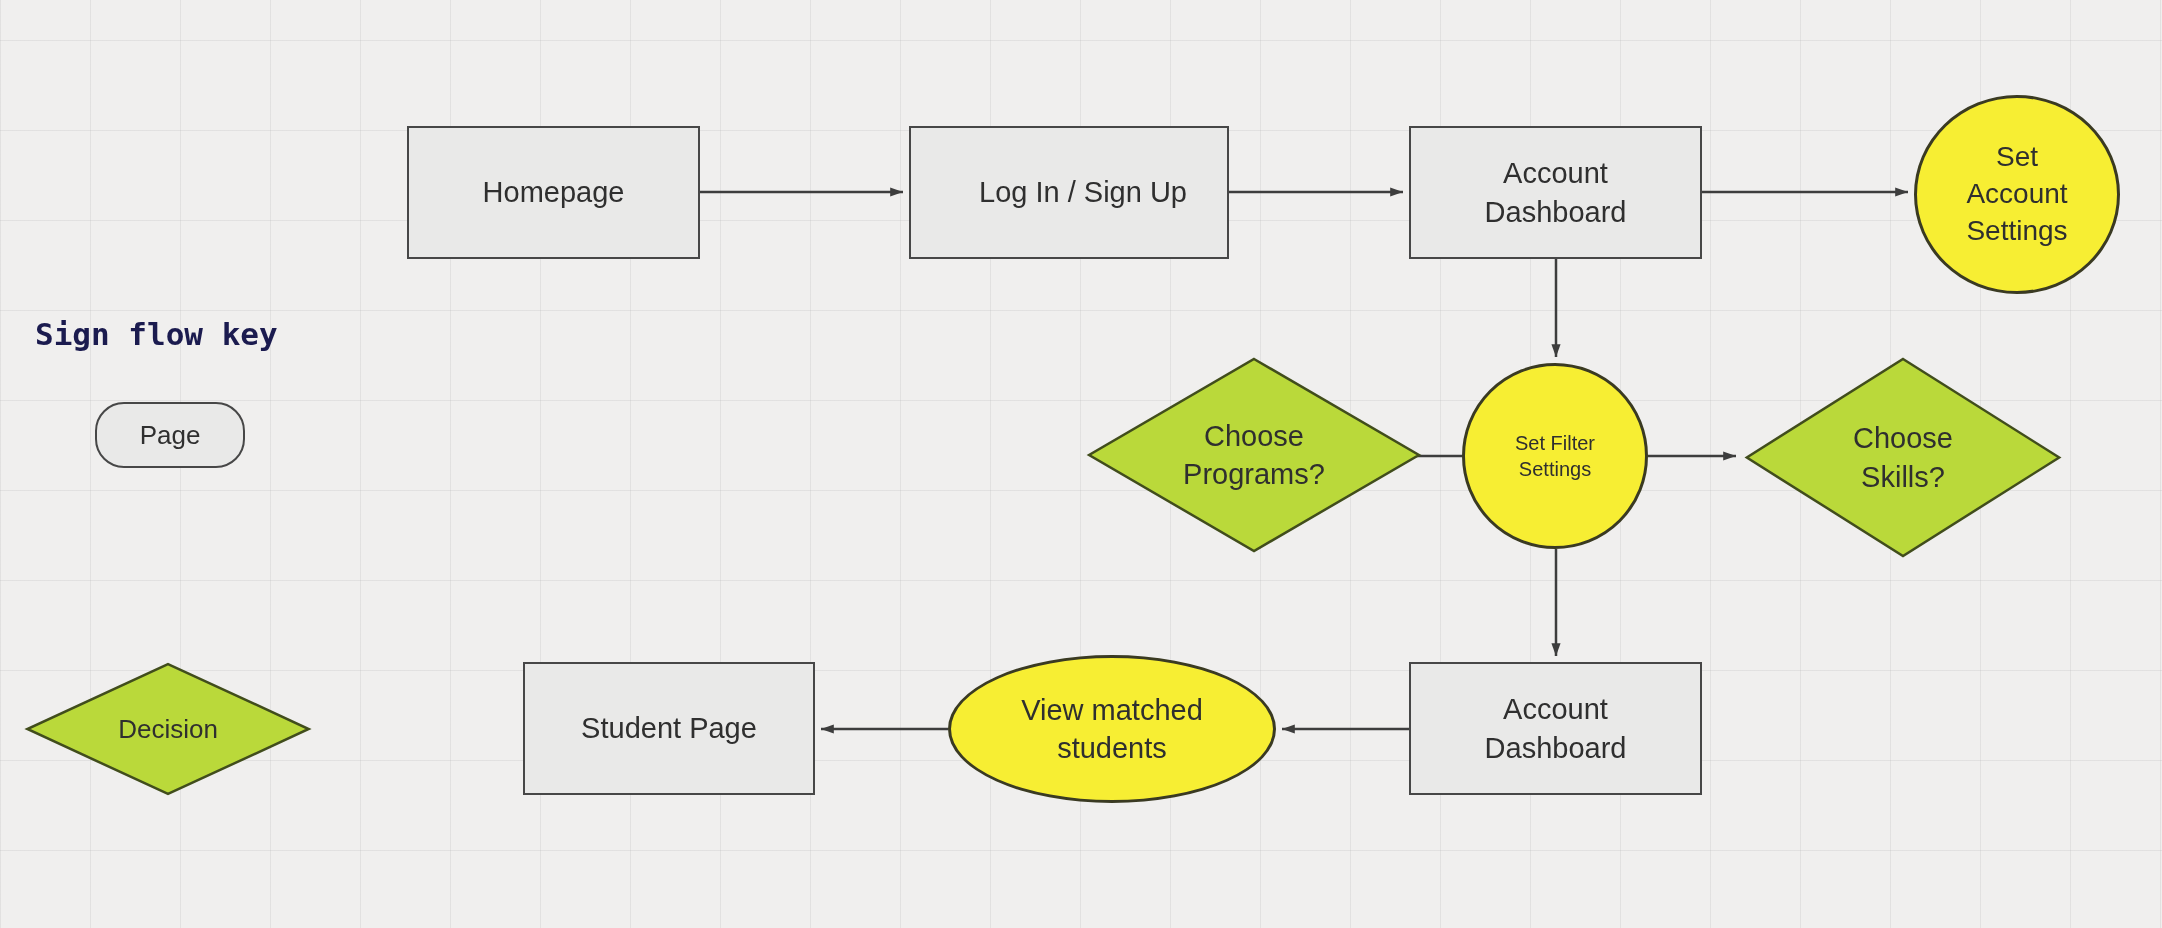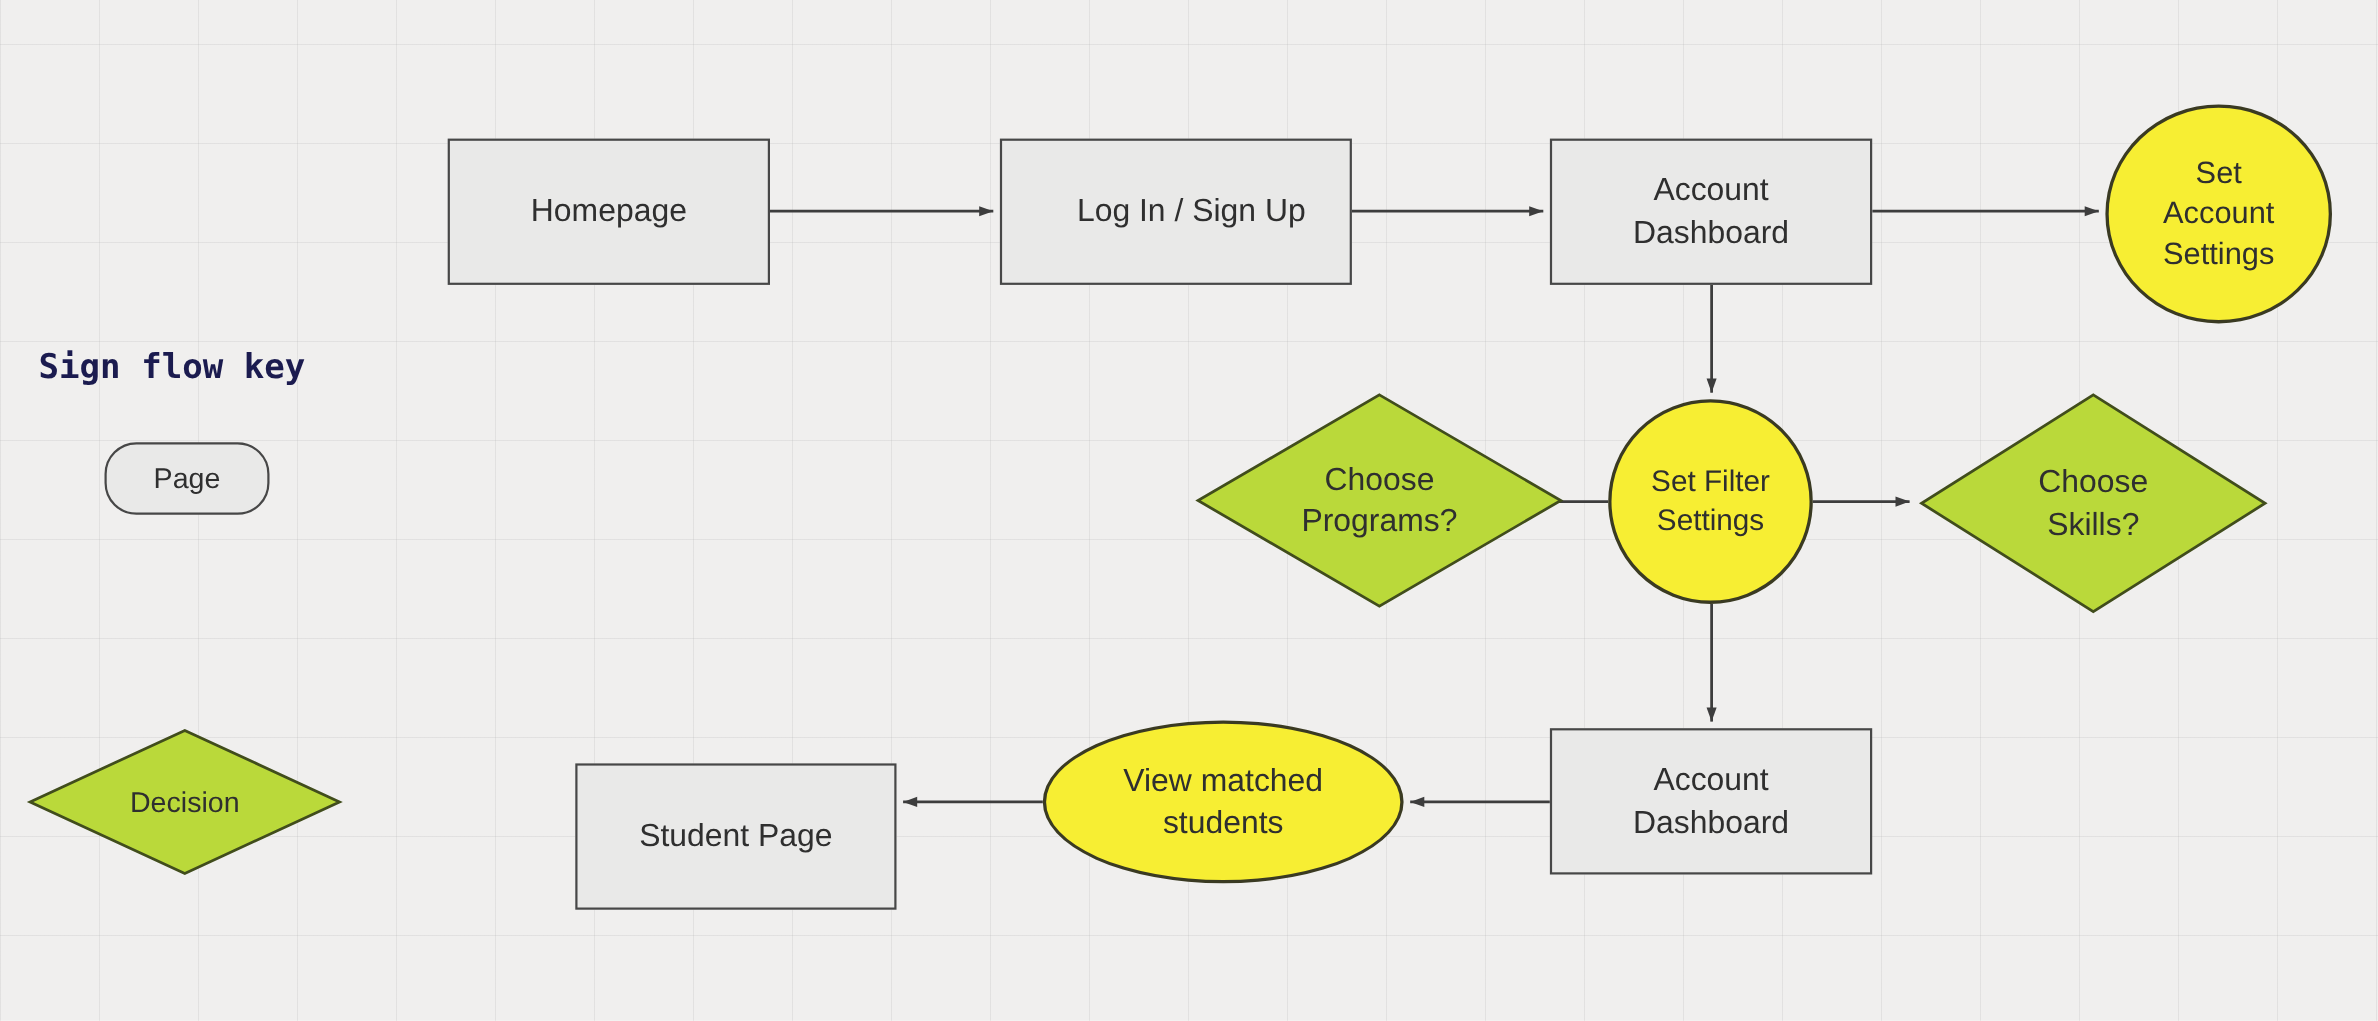--- a/index.html
+++ b/index.html
@@ -85,32 +85,32 @@
     <div class="label" style="width:125px;">Set Account Settings</div>
   </div>
 
   <div class="node" style="left:1084px;top:356px;width:340px;height:198px;">
     <svg class="shape-svg" viewBox="0 0 100 100" preserveAspectRatio="none">
       <polygon points="50,1.5 98.5,50 50,98.5 1.5,50" vector-effect="non-scaling-stroke"></polygon>
     </svg>
     <div class="label" style="width:180px;">Choose Programs?</div>
   </div>
 
-  <div class="node task-node" style="left:1462px;top:363px;width:180px;height:180px;font-size:27px;">
+  <div class="node task-node" style="left:1462px;top:363px;width:180px;height:180px;font-size:20px;">
     <div class="label" style="width:112px;">Set Filter Settings</div>
   </div>
 
   <div class="node" style="left:1742px;top:356px;width:322px;height:203px;">
     <svg class="shape-svg" viewBox="0 0 100 100" preserveAspectRatio="none">
       <polygon points="50,1.5 98.5,50 50,98.5 1.5,50" vector-effect="non-scaling-stroke"></polygon>
     </svg>
     <div class="label" style="width:140px;">Choose Skills?</div>
   </div>
 
-  <div class="node page-node" style="left:523px;top:662px;width:288px;height:129px;margin-top:32px;">
+  <div class="node page-node" style="left:523px;top:662px;width:288px;height:129px;">
     <div class="label">Student Page</div>
   </div>
 
   <div class="node task-node" style="left:948px;top:655px;width:322px;height:142px;">
     <div class="label" style="width:220px;">View matched students</div>
   </div>
 
   <div class="node page-node" style="left:1409px;top:662px;width:289px;height:129px;">
     <div class="label" style="width:200px;">Account Dashboard</div>
   </div>

